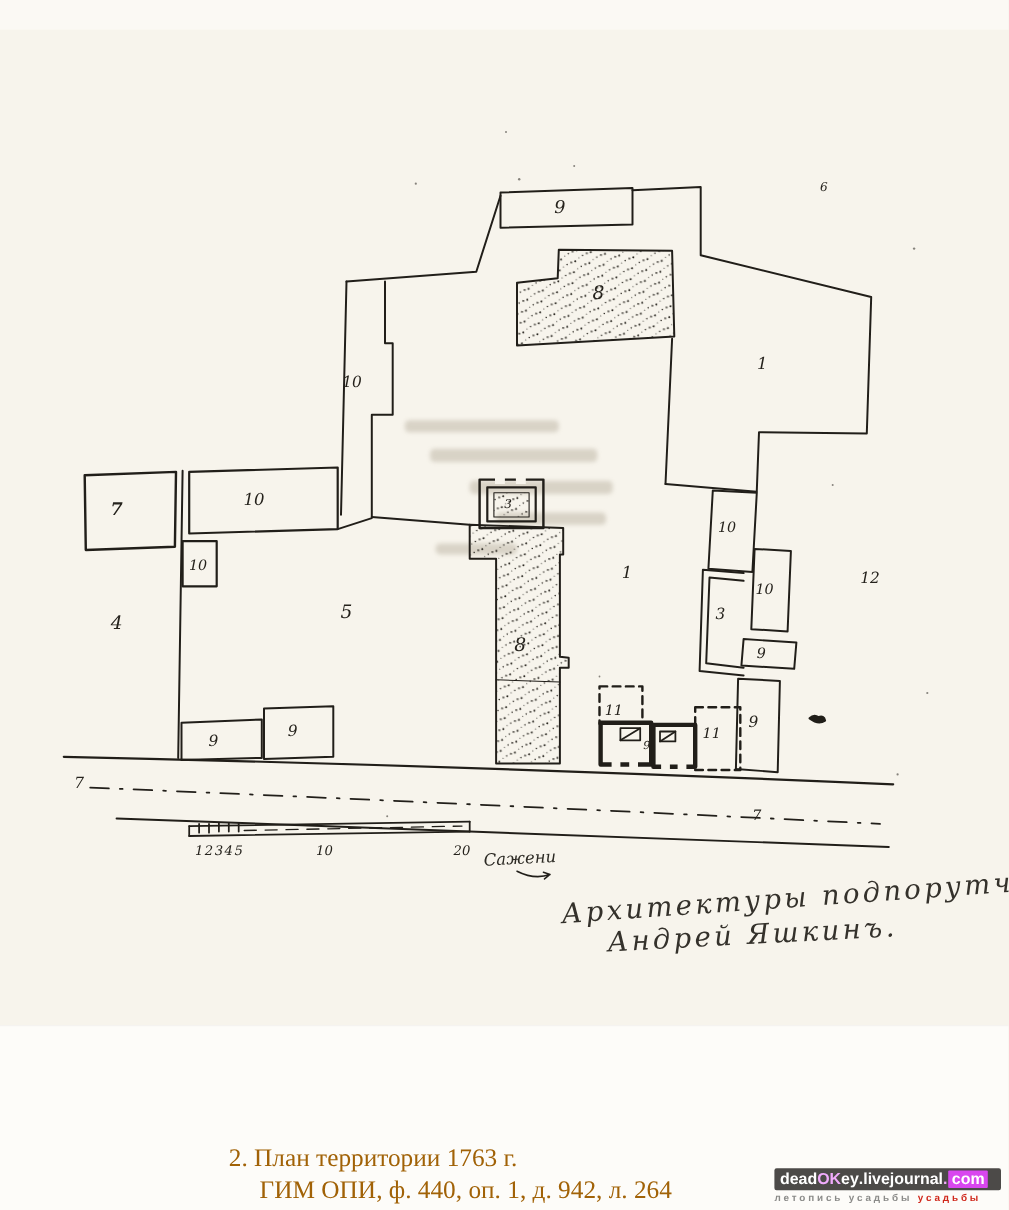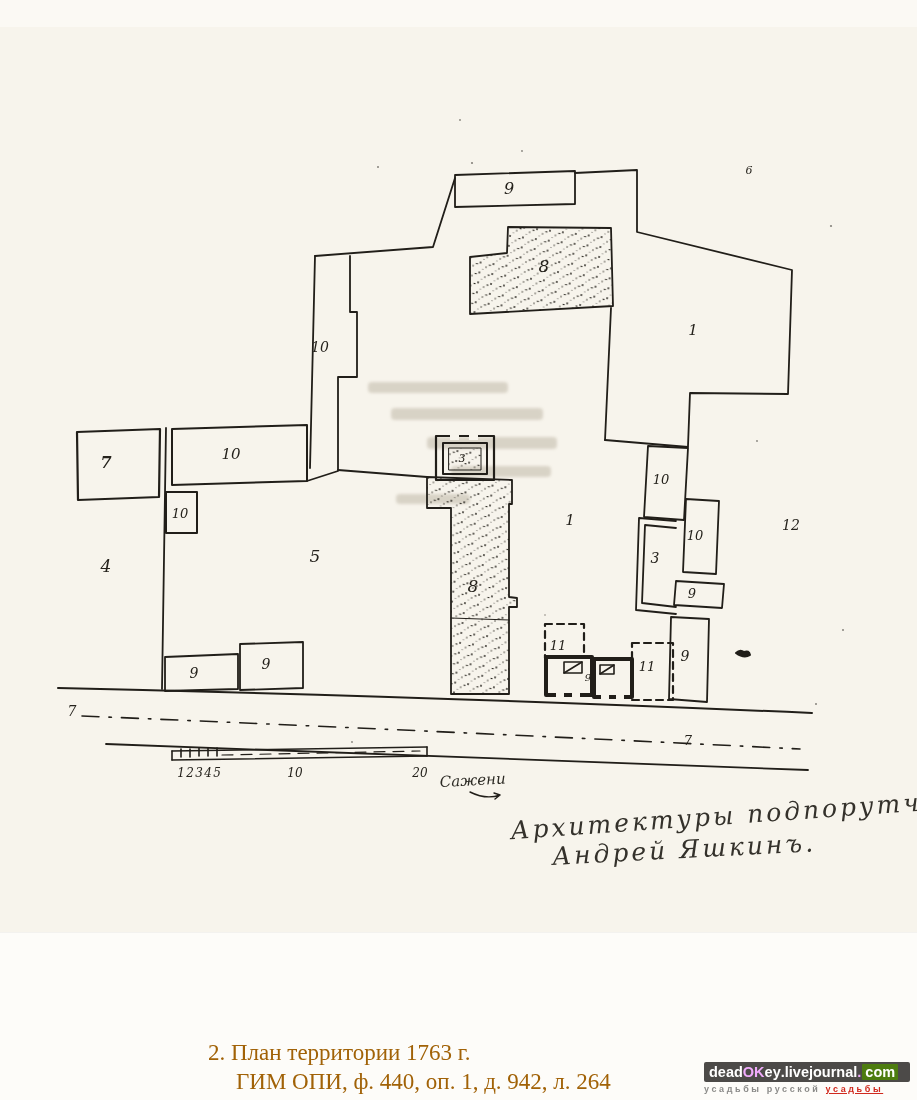--- a/index.html
+++ b/index.html
@@ -18,23 +18,23 @@
        letter-spacing:3px;white-space:nowrap;}
   .sig1{left:510px;top:800px;font-size:25px;transform:rotate(-4deg);}
   .sig2{left:552px;top:835px;font-size:25px;transform:rotate(-3deg);}
   .caption{position:absolute;color:#a16207;font-size:23px;white-space:nowrap;}
   .cap1{left:208px;top:1040px;}
   .cap2{left:236px;top:1069px;}
   .watermark{position:absolute;left:704px;top:1062px;width:206px;font-family:"Liberation Sans",sans-serif;}
   .wm-box{background:#4c4a48;border-radius:2px;padding:2px 3px 2px 5px;display:flex;align-items:center;
           font-weight:bold;font-size:14.5px;line-height:16px;white-space:nowrap;text-align:center;}
   .wm-box .w{color:#ffffff;} .wm-box .r{color:#f0abfc;}
-  .wm-com{background:#4d7c0f;color:#fff;padding:0 3px;margin-left:1px;border-radius:1px;}
+  .wm-com{background:#d946ef;color:#fff;padding:0 3px;margin-left:1px;border-radius:1px;}
   .wm-tagline{margin-top:2px;font-weight:bold;font-size:9px;letter-spacing:2.6px;white-space:nowrap;}
-  .wm-tagline .g{color:#8b8b89;} .wm-tagline .r{color:#d0281c;text-decoration:underline;}
+  .wm-tagline .g{color:#8b8b89;} .wm-tagline .r{color:#d0281c;}
 </style>
 </head>
 <body>
 
 <div class="strip-top"></div>
 <div class="strip-bottom"></div>
 
 <svg class="plan" width="917" height="935" viewBox="0 0 917 935">
   <defs>
     <pattern id="spk" width="13" height="10" patternUnits="userSpaceOnUse" patternTransform="rotate(7)">
@@ -209,16 +209,16 @@
 <div class="watermark">
   <div class="wm-box">
     <span class="w">dead</span>
       <span class="r">OK</span>
       <span class="w">ey</span>
       <span class="w">.livejournal</span>
       <span class="r">.</span>
       <span class="wm-com">com</span>
   </div>
   <div class="wm-tagline">
-    <span class="g">усадьбы русской</span>
+    <span class="g">летопись усадьбы</span>
     <span class="r">усадьбы</span>
   </div>
 </div>
 
 </body></html>

